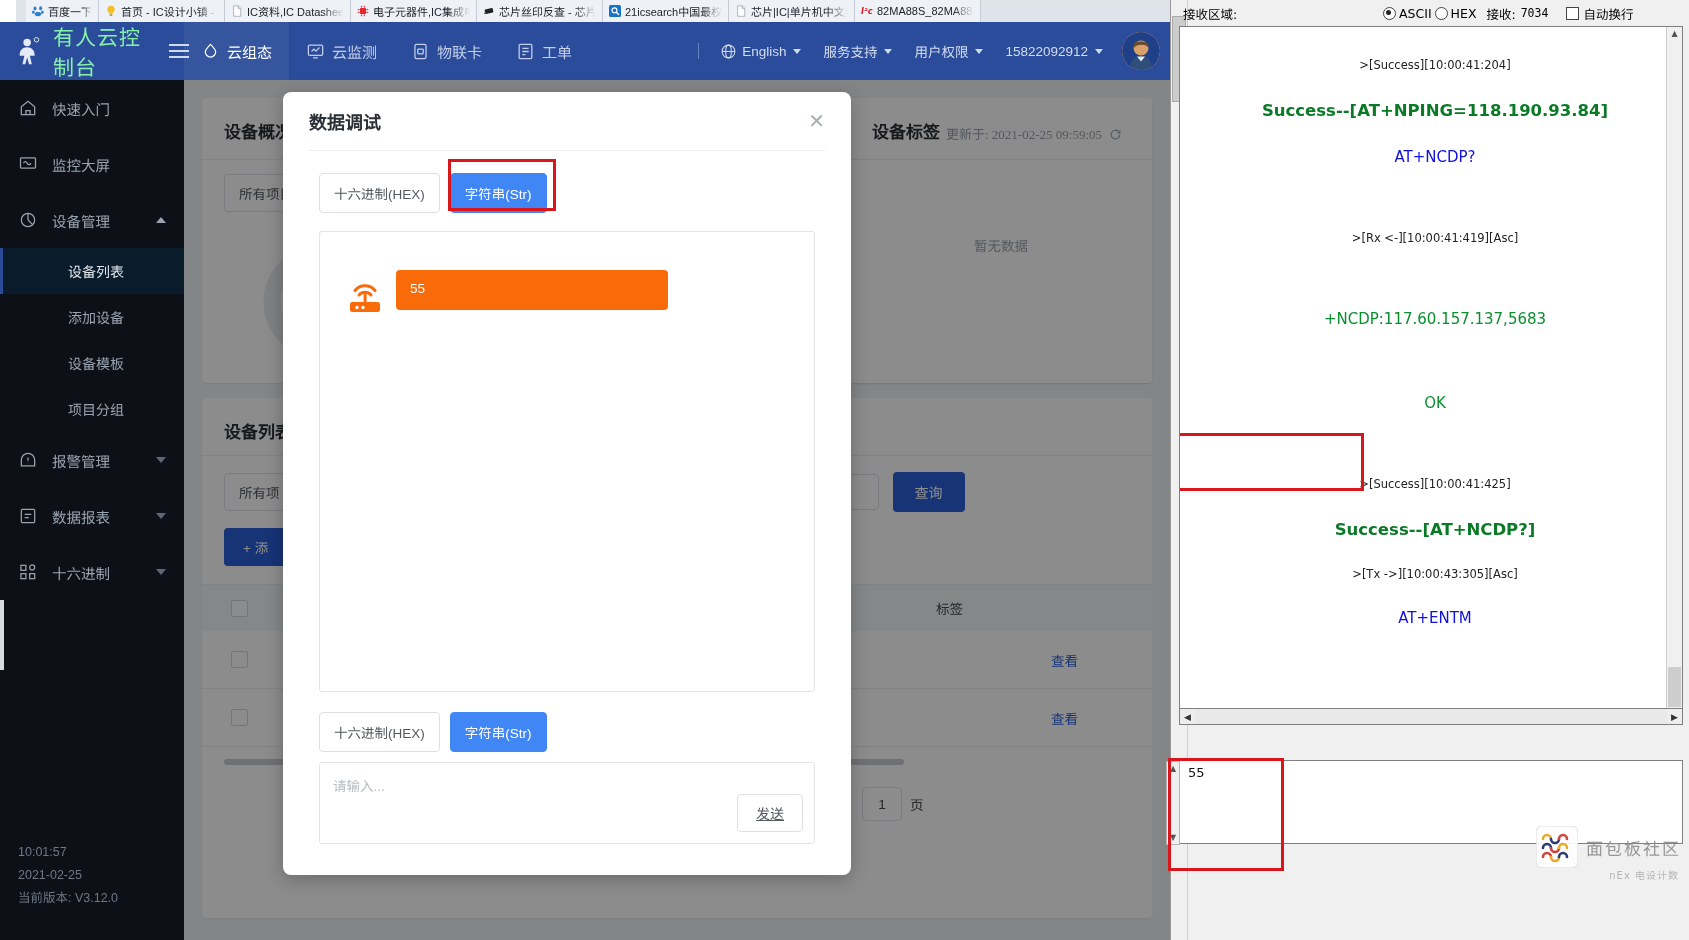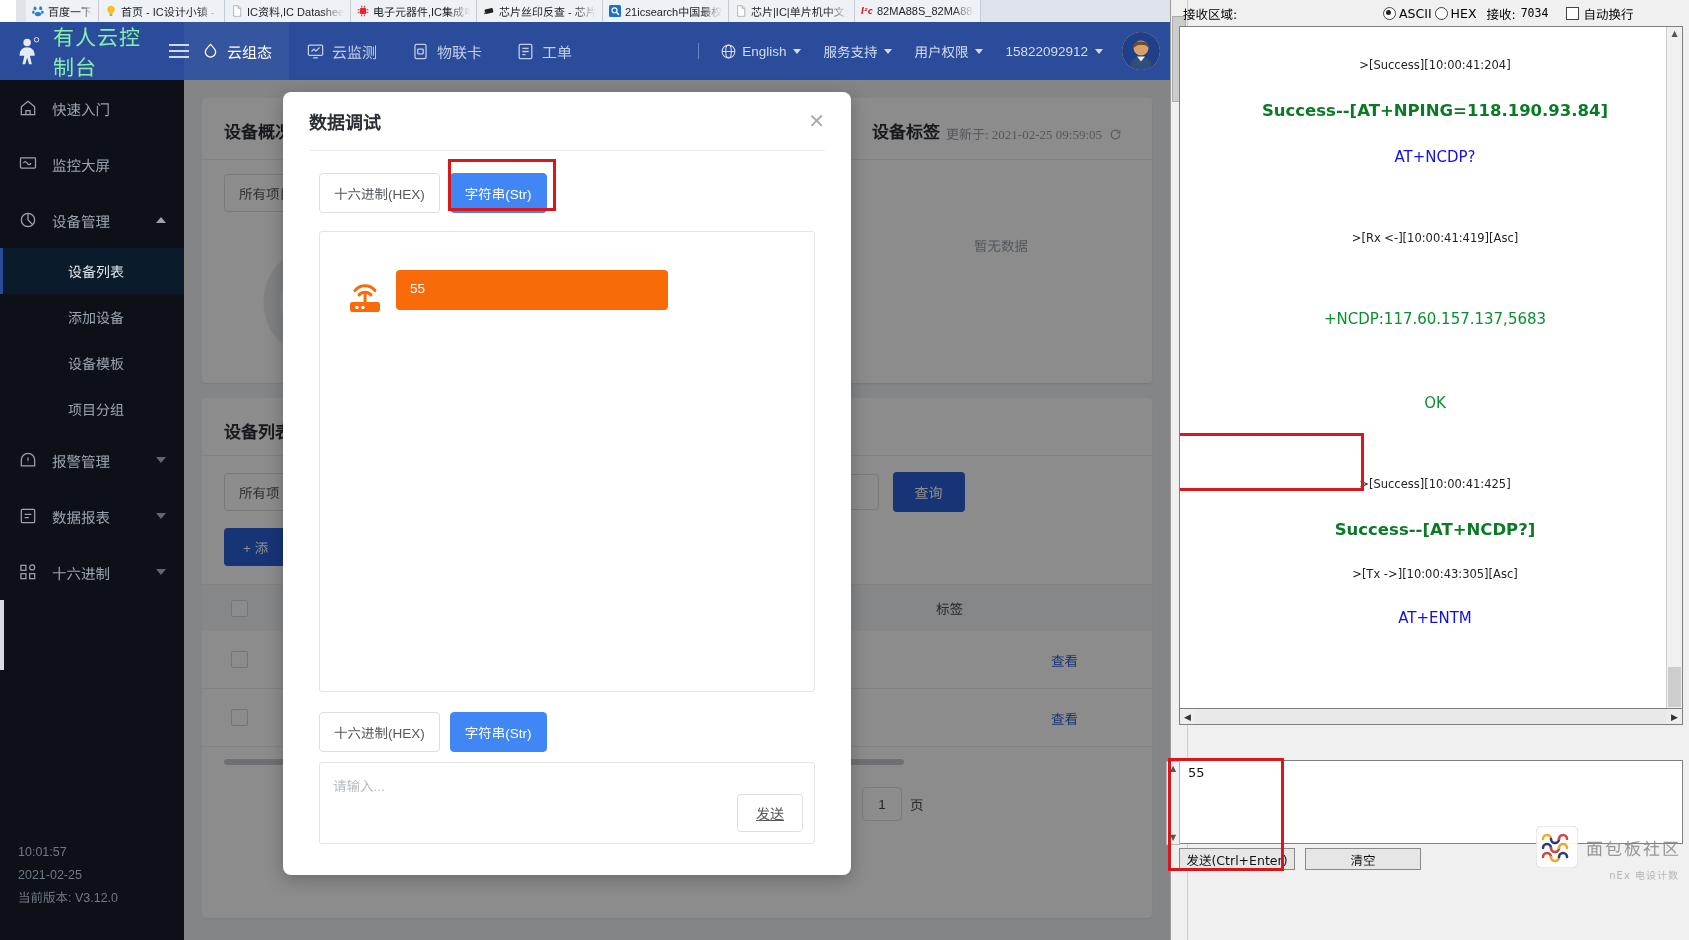--- a/index.html
+++ b/index.html
@@ -694,24 +694,20 @@
 
 
     <div class="srl-sendbox">
       <div class="srl-sendscroll">
         <div class="srl-arr" style="top:0;right:0;width:12px">▲</div>
         <div class="srl-arr" style="bottom:0;right:0;width:12px">▼</div>
       </div>
       <span>55</span>
     </div>
 
-    <div class="srl-btnrow">
-      <span class="srl-btn">发送(Ctrl+Enter)</span>
-      <span class="srl-btn">清空</span>
-    </div>
 
     <div class="redbox" style="left:-3px;top:758px;width:116px;height:113px;"></div>
 
     <div class="wm">
       <svg width="42" height="42" viewBox="0 0 42 42">
         <rect width="42" height="42" rx="6" fill="#fff" stroke="#d6d6d6"></rect>
         <g fill="none" stroke-width="2.6" stroke-linecap="round">
           <path d="M7 13a4 4 0 0 1 8 0" stroke="#e8a317"></path>
           <path d="M15 13a4 4 0 0 0 8 0" stroke="#1b2a6b"></path>
           <path d="M23 13a4 4 0 0 1 8 0" stroke="#c8322c"></path>

